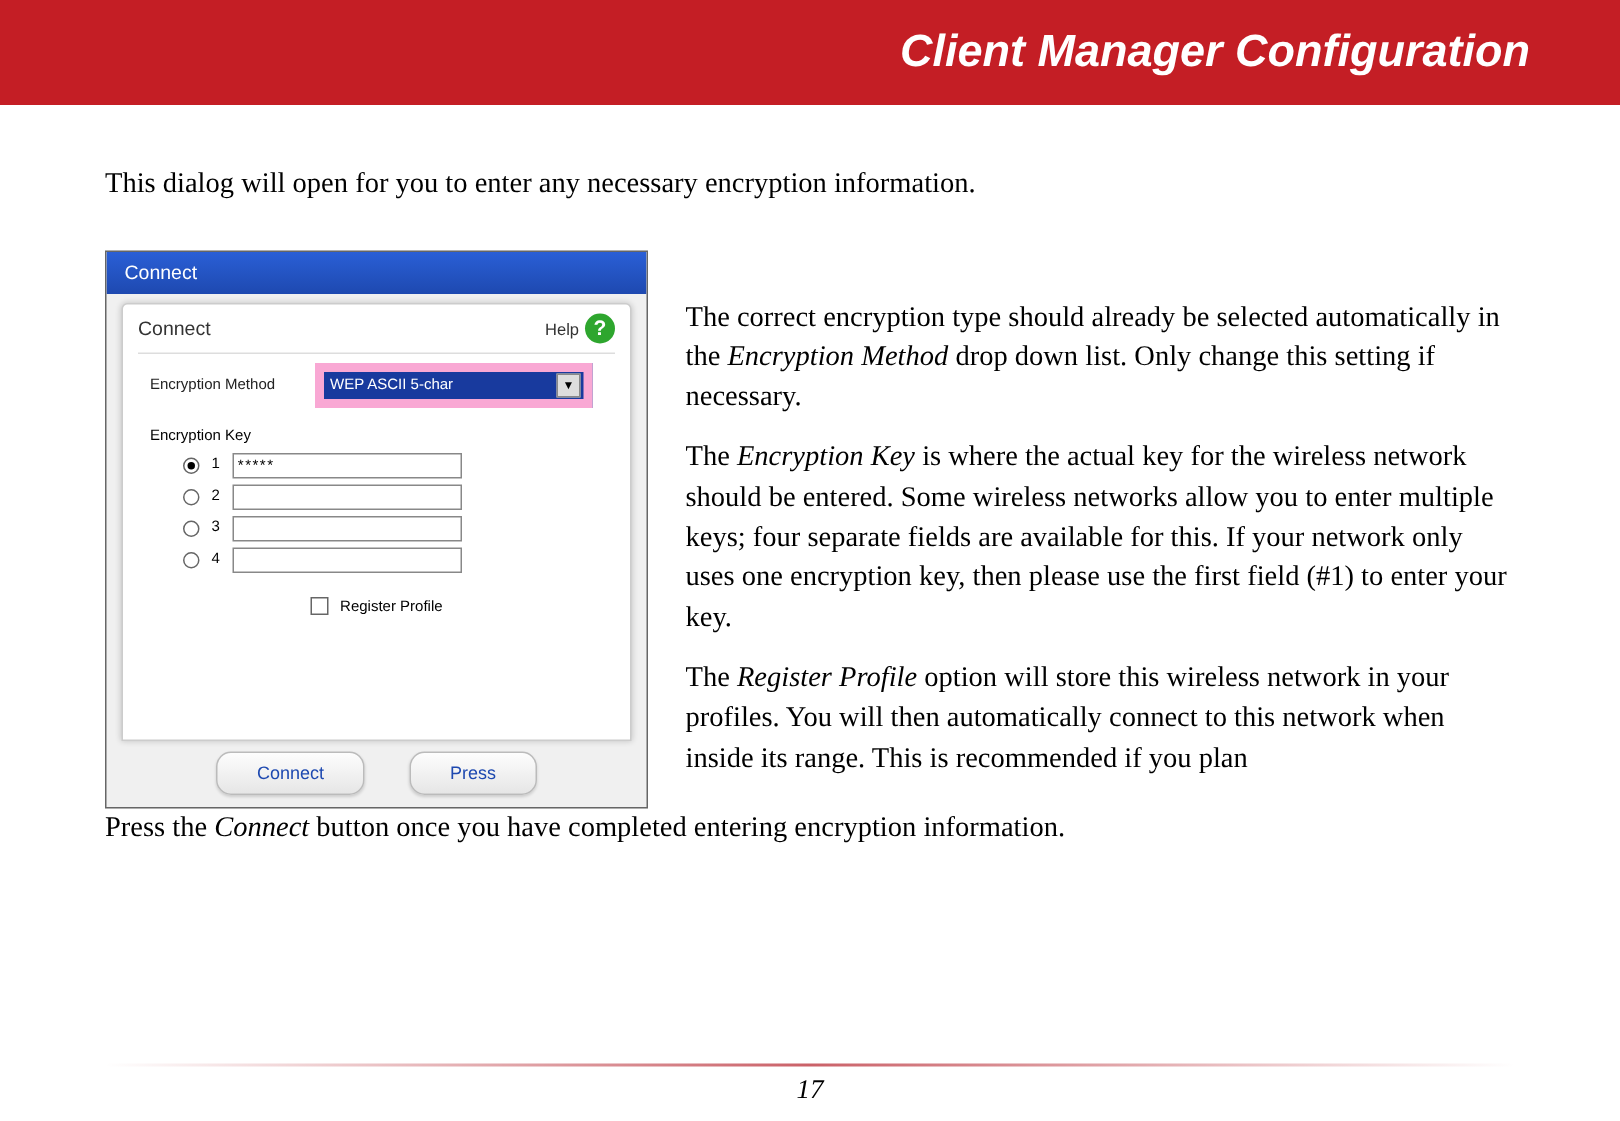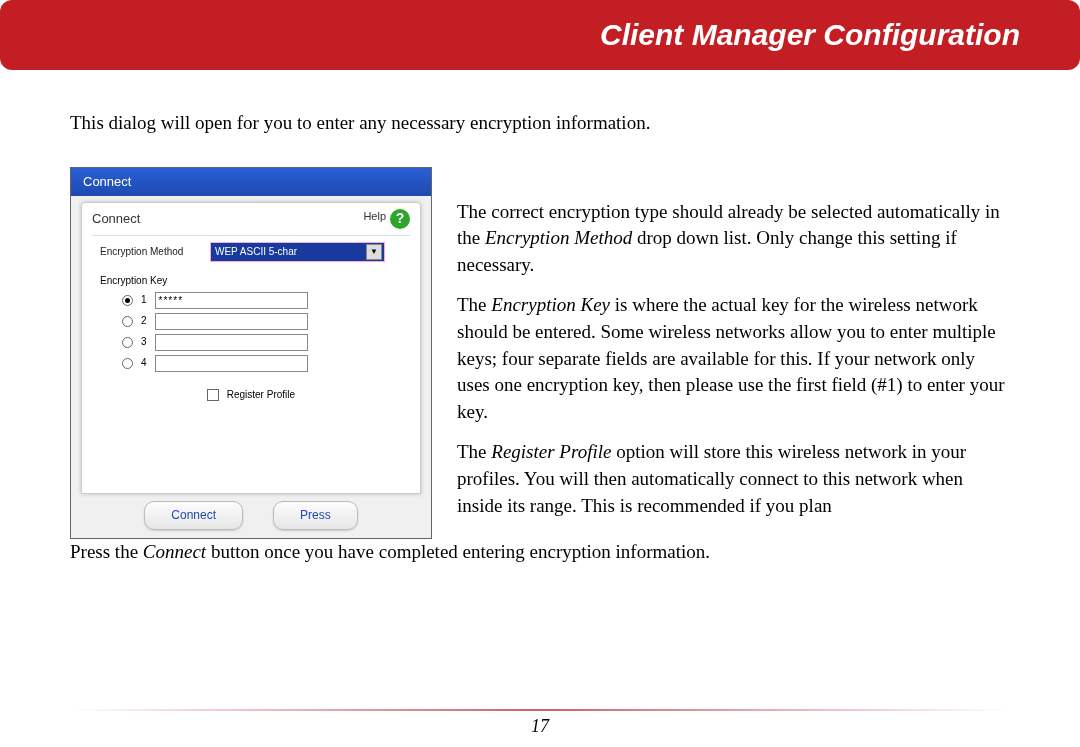--- a/index.html
+++ b/index.html
@@ -18,21 +18,20 @@
     color: #fff;
     font-family: Arial, sans-serif;
     font-style: italic;
     font-weight: bold;
     font-size: 30px;
     display: flex;
     align-items: center;
     justify-content: flex-end;
     padding-right: 60px;
     box-sizing: border-box;
-    border-radius: 12px;
   }
   .content {
     padding: 40px 70px 0 70px;
     font-size: 19px;
     line-height: 1.4;
   }
   .intro {
     margin-bottom: 30px;
   }
   .flex-row {
@@ -98,21 +97,21 @@
     justify-content: space-between;
     align-items: center;
     padding: 6px 10px 2px 10px;
   }
   .panel-title {
     font-size: 13px;
     color: #333;
   }
   .help-group {
     display: flex;
-    align-items: flex-start;
+    align-items: flex-end;
     gap: 4px;
     font-size: 11px;
     color: #333;
   }
   .help-icon {
     width: 20px;
     height: 20px;
     border-radius: 50%;
     background: #2ea62e;
     color: #fff;
@@ -146,21 +145,21 @@
   .enc-select {
     flex: 1;
     height: 18px;
     background: #183a9e;
     color: #fff;
     font-size: 10px;
     display: flex;
     align-items: center;
     padding: 0 4px;
     position: relative;
-    border: 1px solid #f9a8d4;
+    border: 6px solid #f9a8d4;
     max-width: 165px;
   }
   .enc-select::after {
     content: "▼";
     position: absolute;
     right: 2px;
     top: 1px;
     width: 14px;
     height: 14px;
     background: #ddd;

